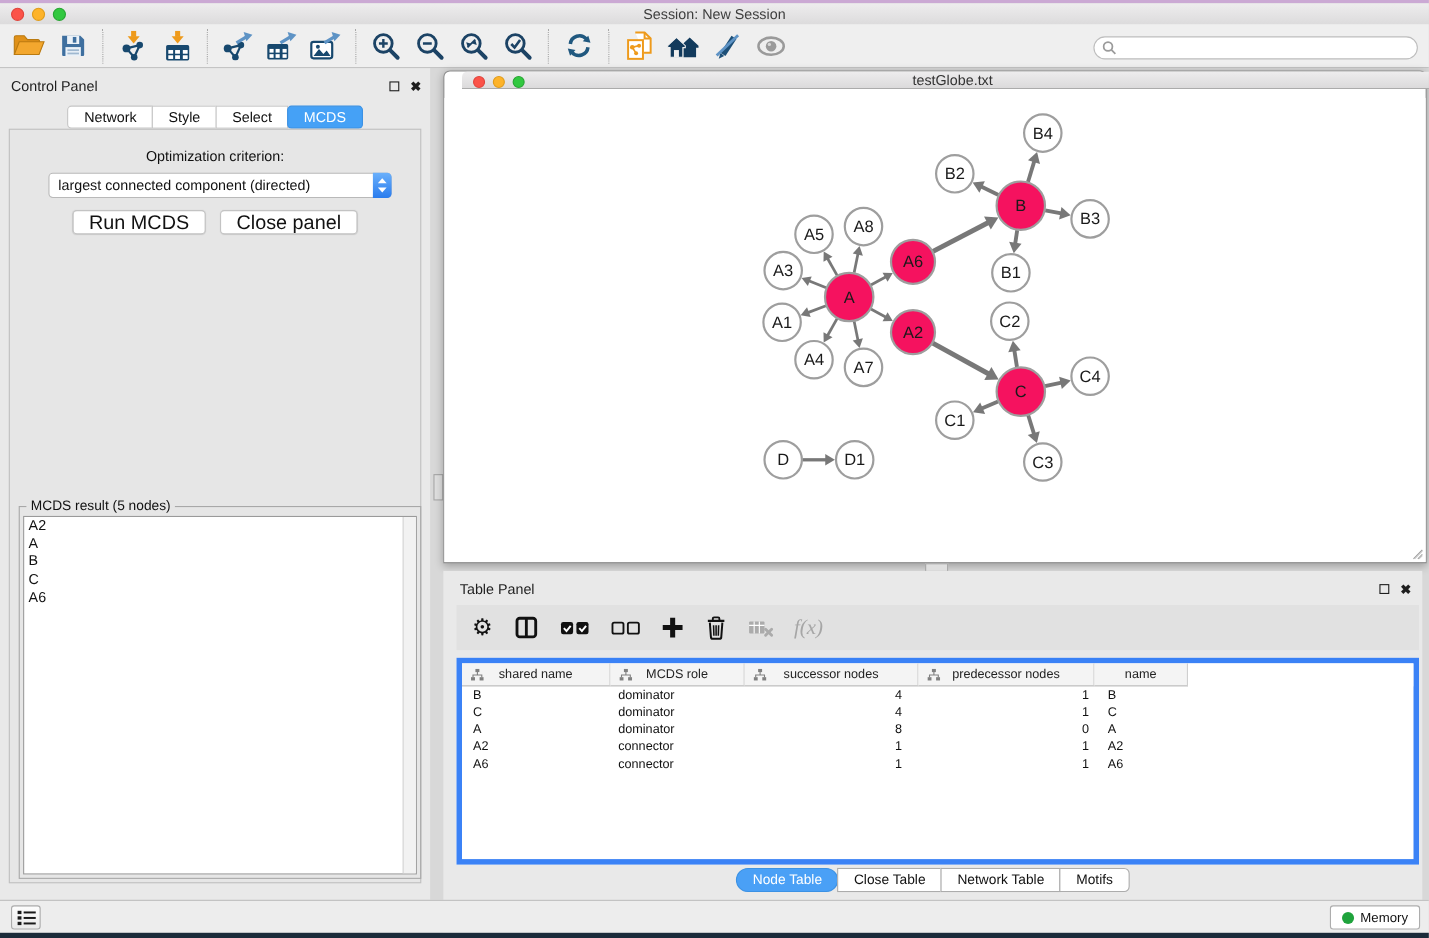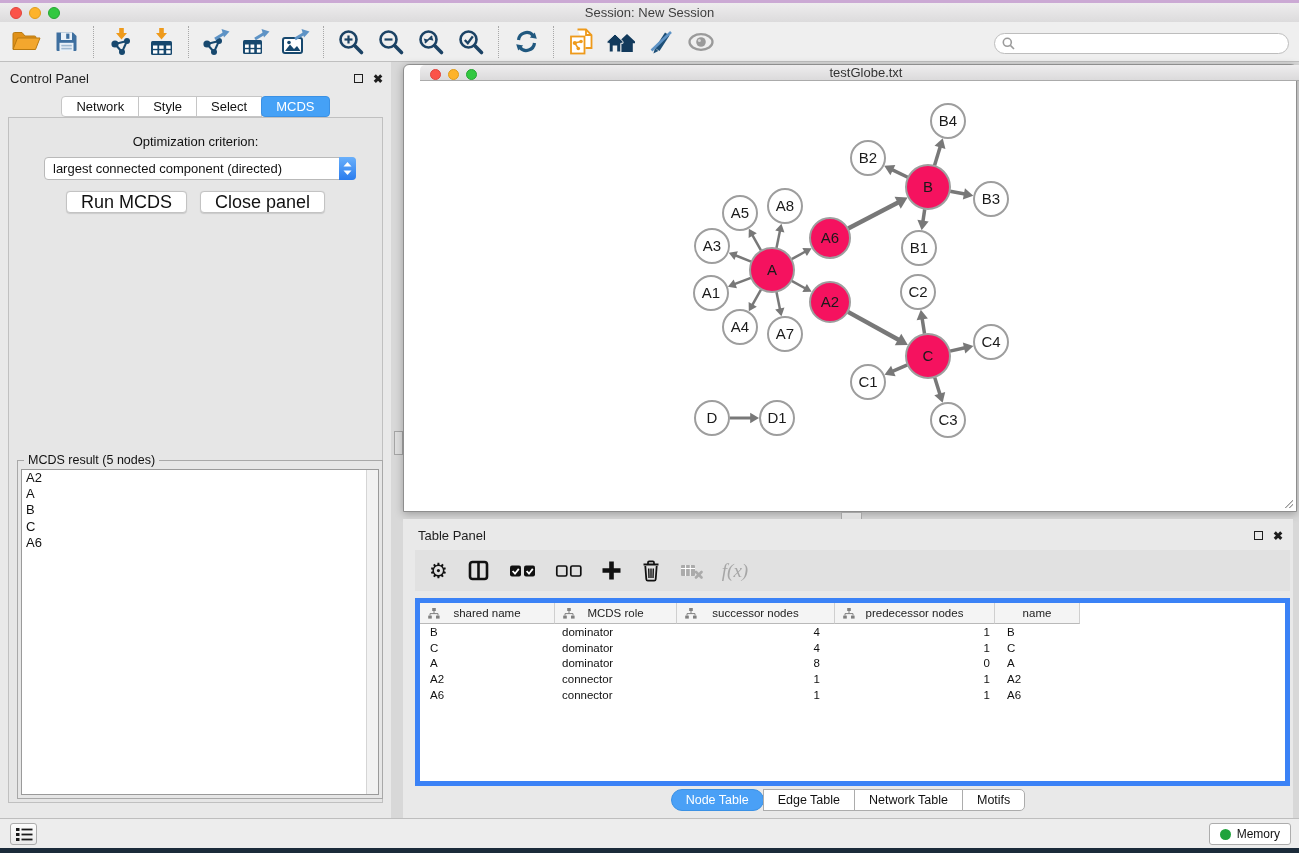--- a/index.html
+++ b/index.html
@@ -602,21 +602,21 @@
               <div class="tcell c0">A6</div>
               <div class="tcell c1">connector</div>
               <div class="tcell c2">1</div>
               <div class="tcell c3">1</div>
               <div class="tcell c4">A6</div>
             </div>
           </div>
       </div>
       <div id="tp-tabs">
           <div class="bttab active">Node Table</div>
-          <div class="bttab">Edge Table</div>
+          <div class="bttab">Close Table</div>
           <div class="bttab">Network Table</div>
           <div class="bttab">Motifs</div>
         </div>
     </div>
 
   </div>
 
   <div id="status-bar">
     <div id="list-btn">
       <svg width="18" height="15" viewBox="0 0 18 15">

